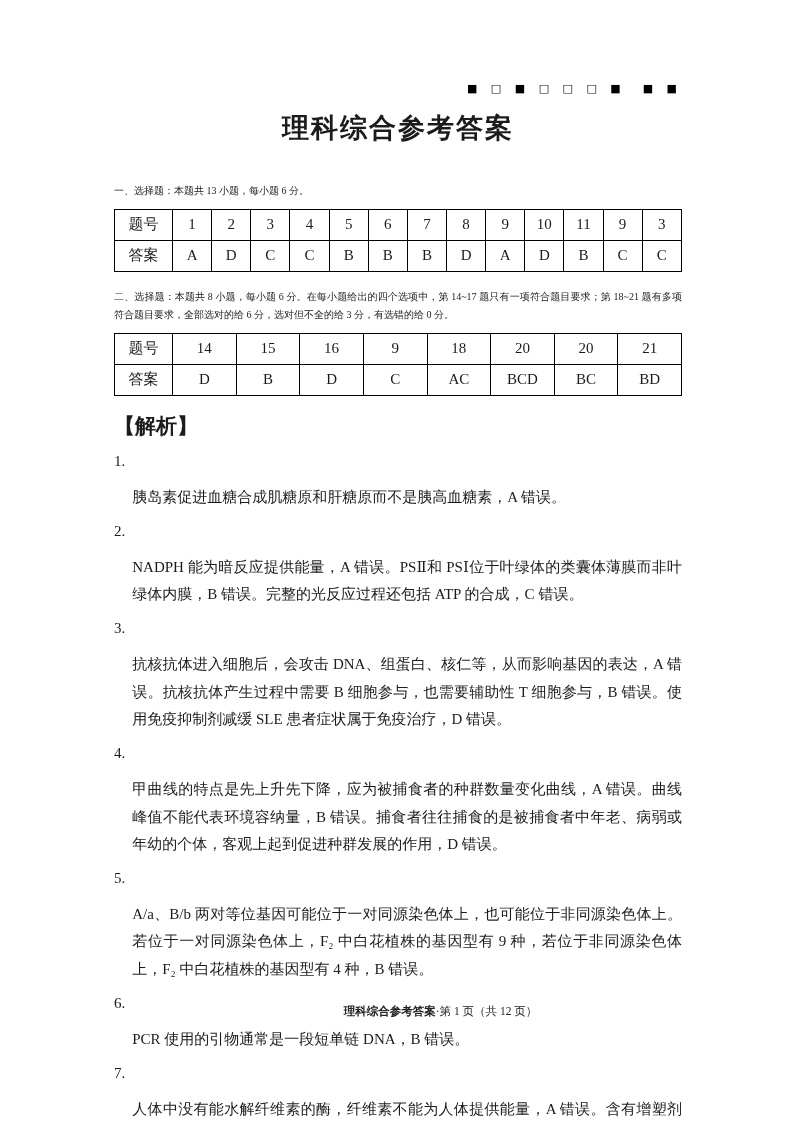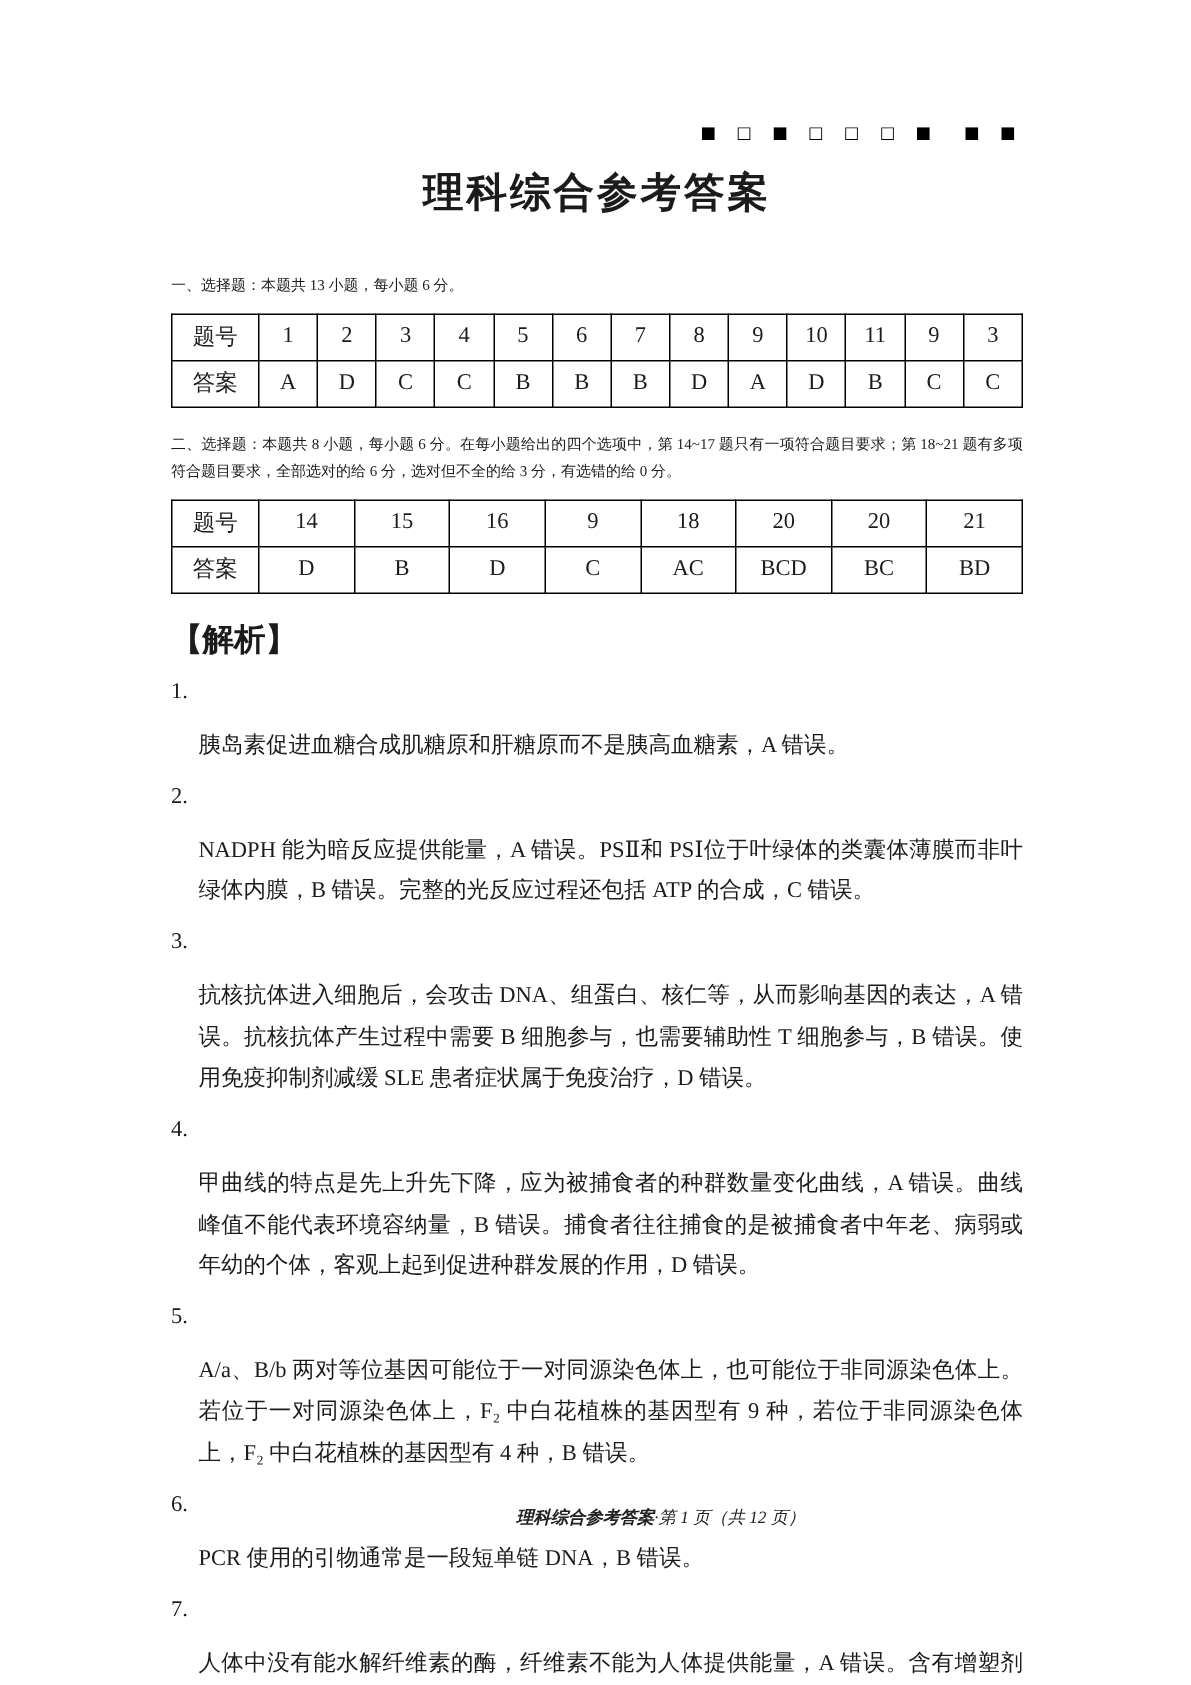--- a/index.html
+++ b/index.html
@@ -60,21 +60,20 @@
   .item .num { flex: 0 0 auto; padding-right: 7px; }
   .item .text { flex: 1 1 auto; text-align: justify; margin-top: 36px; }
   .footer {
     position: absolute;
     top: 1004px; left: 0;
     width: 100%;
     text-align: center;
     padding-left: 87px;
     font-size: 11.5px;
     color: #222;
-    font-style: italic;
   }
   .footer .f-title { font-weight: bold; }
 </style>
 </head>
 <body>
 
 <div class="page">
 
   <div class="marks">■ □ ■ □ □ □ ■  ■ ■</div>
 

